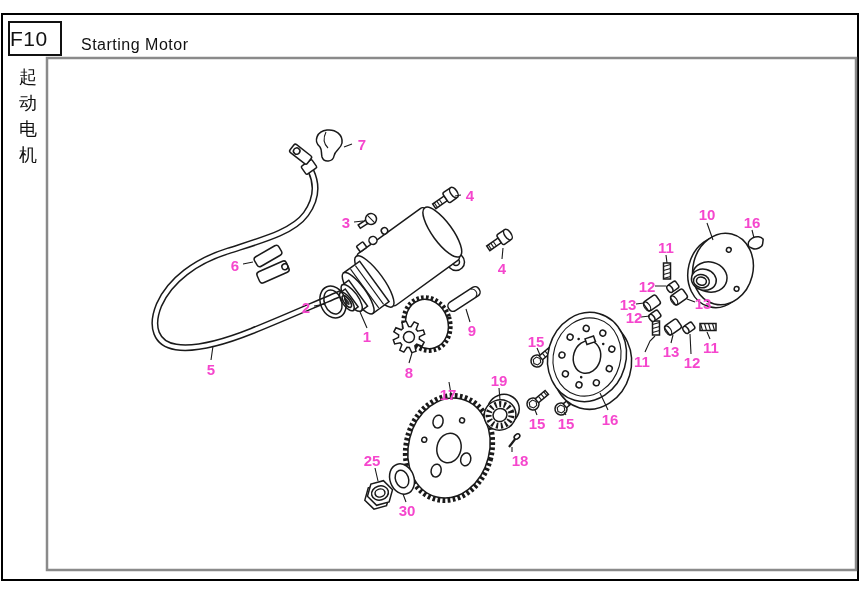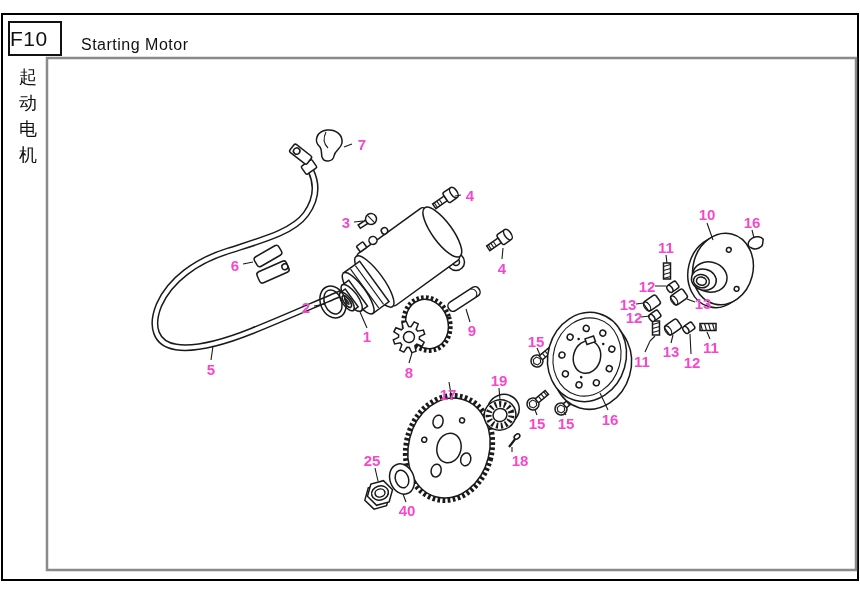--- a/index.html
+++ b/index.html
@@ -331,15 +331,15 @@
     <span class="plabel" style="left: 692px; top: 362px;">12</span>
     <span class="plabel" style="left: 711px; top: 347px;">11</span>
     <span class="plabel" style="left: 610px; top: 419px;">16</span>
     <span class="plabel" style="left: 536px; top: 341px;">15</span>
     <span class="plabel" style="left: 537px; top: 423px;">15</span>
     <span class="plabel" style="left: 566px; top: 423px;">15</span>
     <span class="plabel" style="left: 752px; top: 222px;">16</span>
     <span class="plabel" style="left: 448px; top: 374px; margin-top: 20px;">17</span>
     <span class="plabel" style="left: 512px; top: 460px; margin-left: 8px;">18</span>
     <span class="plabel" style="left: 499px; top: 380px;">19</span>
-    <span class="plabel" style="left: 407px; top: 510px;">40</span>
+    <span class="plabel" style="left: 407px; top: 510px;">30</span>
     <span class="plabel" style="left: 372px; top: 460px;">25</span>
   </div>
 
 </body></html>

